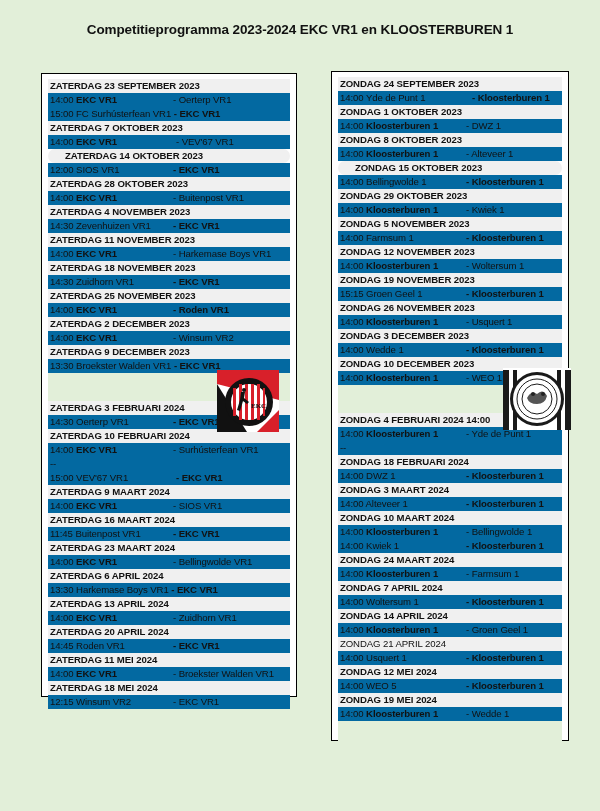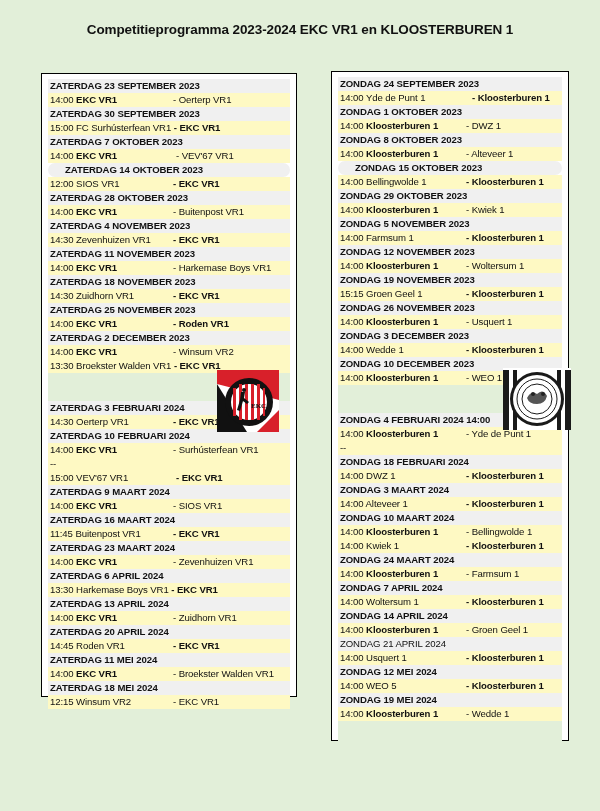--- a/index.html
+++ b/index.html
@@ -18,73 +18,73 @@
   .box.left { left:25px; top:73px; width:256px; height:624px;margin-left:16px; }
   .box.right { left:331px; top:71px; width:238px; height:670px; }
   .rows { position:absolute; left:6px; top:5px; right:6px; }
   .row {
     height:14px; line-height:14px; font-size:9.6px; white-space:nowrap; overflow:visible;
     padding-left:2px; position:relative; letter-spacing:-0.1px;
   }
   .row.date { background:#f0f0f0; font-weight:bold; }
   .row.date.normal { font-weight:normal; }
   .row.date.indent { padding-left:17px;border-radius:7px; }
-  .row.match { background:#fef9c3; }
+  .row.match { background:#0369a1; }
   .row.gap { background:#e2efd9; height:14px; }
   .row.filler { background:#e2efd9; }
   .b { font-weight:bold; }
   .away { position:absolute; top:0; }
   .left .away { left:125px; }
   .right .away { left:128px; }
   .logo { position:absolute; }
   .logo.ekc { left:217px; top:370px; width:62px; height:62px; }
   .logo.kb { left:503px; top:368px; width:68px; height:62px; }
 </style>
 </head>
 <body>
 
 <div class="title">Competitieprogramma 2023-2024 EKC VR1 en KLOOSTERBUREN 1</div>
 
 <div class="box left">
   <div class="rows" id="left-rows">
       <div class="row date">ZATERDAG 23 SEPTEMBER 2023</div>
       <div class="row match"><span>14:00</span> <span class="b">EKC VR1</span><span class="away">- Oerterp VR1</span></div>
-      <div class="row date">ZATERDAG 30 SEPTEMBER 2023</div>
       <div class="row match"><span>15:00</span> <span>FC Surhústerfean VR1</span> <span class="b">- EKC VR1</span></div>
       <div class="row date">ZATERDAG 7 OKTOBER 2023</div>
       <div class="row match"><span>14:00</span> <span class="b">EKC VR1</span><span class="away" style="margin-left: 3px;">- VEV'67 VR1</span></div>
       <div class="row date indent">ZATERDAG 14 OKTOBER 2023</div>
       <div class="row match"><span>12:00</span> <span>SIOS VR1</span><span class="b away">- EKC VR1</span></div>
       <div class="row date">ZATERDAG 28 OKTOBER 2023</div>
       <div class="row match"><span>14:00</span> <span class="b">EKC VR1</span><span class="away">- Buitenpost VR1</span></div>
       <div class="row date">ZATERDAG 4 NOVEMBER 2023</div>
       <div class="row match"><span>14:30</span> <span>Zevenhuizen VR1</span><span class="b away">- EKC VR1</span></div>
       <div class="row date">ZATERDAG 11 NOVEMBER 2023</div>
       <div class="row match"><span>14:00</span> <span class="b">EKC VR1</span><span class="away">- Harkemase Boys VR1</span></div>
       <div class="row date">ZATERDAG 18 NOVEMBER 2023</div>
       <div class="row match"><span>14:30</span> <span>Zuidhorn VR1</span><span class="b away">- EKC VR1</span></div>
       <div class="row date">ZATERDAG 25 NOVEMBER 2023</div>
       <div class="row match"><span>14:00</span> <span class="b">EKC VR1</span><span class="b away">- Roden VR1</span></div>
       <div class="row date">ZATERDAG 2 DECEMBER 2023</div>
       <div class="row match"><span>14:00</span> <span class="b">EKC VR1</span><span class="away">- Winsum VR2</span></div>
+      <div class="row date">ZATERDAG 9 DECEMBER 2023</div>
       <div class="row match"><span>13:30</span> <span>Broekster Walden VR1</span> <span class="b">- EKC VR1</span></div>
       <div class="row gap"></div>
       <div class="row gap"></div>
       <div class="row date">ZATERDAG 3 FEBRUARI 2024</div>
       <div class="row match"><span>14:30</span> <span>Oerterp VR1</span><span class="b away">- EKC VR1</span></div>
       <div class="row date">ZATERDAG 10 FEBRUARI 2024</div>
       <div class="row match"><span>14:00</span> <span class="b">EKC VR1</span><span class="away">- Surhústerfean VR1</span></div>
       <div class="row match">--</div>
       <div class="row match"><span>15:00</span> <span>VEV'67 VR1</span><span class="b away" style="margin-left: 3px;">- EKC VR1</span></div>
       <div class="row date">ZATERDAG 9 MAART 2024</div>
       <div class="row match"><span>14:00</span> <span class="b">EKC VR1</span><span class="away">- SIOS VR1</span></div>
       <div class="row date">ZATERDAG 16 MAART 2024</div>
       <div class="row match"><span>11:45</span> <span>Buitenpost VR1</span><span class="b away">- EKC VR1</span></div>
       <div class="row date">ZATERDAG 23 MAART 2024</div>
-      <div class="row match"><span>14:00</span> <span class="b">EKC VR1</span><span class="away">- Zevenhuizen VR1</span></div>
+      <div class="row match"><span>14:00</span> <span class="b">EKC VR1</span><span class="away">- Bellingwolde VR1</span></div>
       <div class="row date">ZATERDAG 6 APRIL 2024</div>
       <div class="row match"><span>13:30</span> <span>Harkemase Boys VR1</span> <span class="b">- EKC VR1</span></div>
       <div class="row date">ZATERDAG 13 APRIL 2024</div>
       <div class="row match"><span>14:00</span> <span class="b">EKC VR1</span><span class="away">- Zuidhorn VR1</span></div>
       <div class="row date">ZATERDAG 20 APRIL 2024</div>
       <div class="row match"><span>14:45</span> <span>Roden VR1</span><span class="b away">- EKC VR1</span></div>
       <div class="row date">ZATERDAG 11 MEI 2024</div>
       <div class="row match"><span>14:00</span> <span class="b">EKC VR1</span><span class="away">- Broekster Walden VR1</span></div>
       <div class="row date">ZATERDAG 18 MEI 2024</div>
       <div class="row match"><span>12:15</span> <span>Winsum VR2</span><span class="away">- EKC VR1</span></div>

